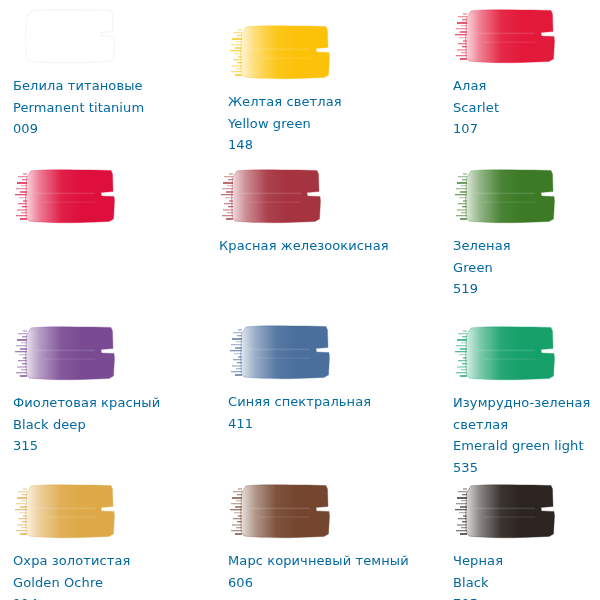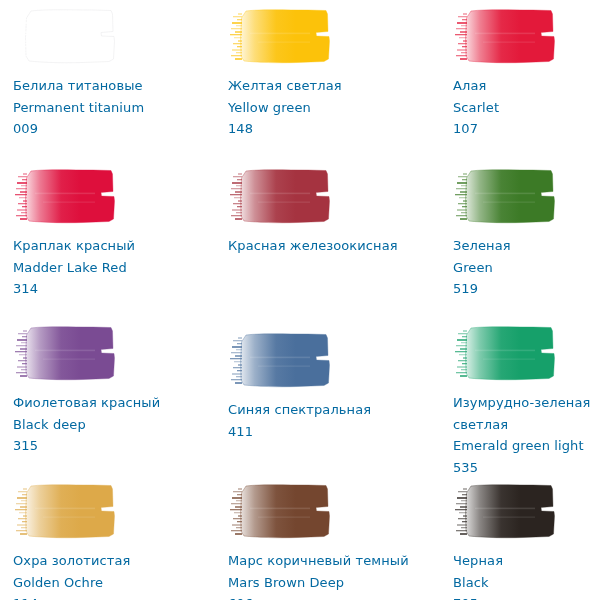--- a/index.html
+++ b/index.html
@@ -78,21 +78,21 @@
           <rect x="22" y="24.6" width="60" height="1.6" fill="#ffffff" opacity="0.13"></rect>
           <rect x="30" y="33.5" width="52" height="1.3" fill="#ffffff" opacity="0.10"></rect>
         </svg>
       </div>
       <div class="labels">
         <div class="name-ru">Белила титановые</div>
         <div class="name-en">Permanent titanium</div>
         <div class="code">009</div>
       </div>
     </div>
-    <div class="cell" style="left: 225px; top: 8px;">
+    <div class="cell" style="left: 225px; top: 24px;">
       <div class="swatch">
         <svg viewBox="0 0 107 58" xmlns="http://www.w3.org/2000/svg">
           <defs>
             <linearGradient id="frayfade1" x1="0" y1="0" x2="1" y2="0">
               <stop offset="0" stop-color="#fcc20a" stop-opacity="0.15"></stop>
               <stop offset="0.16" stop-color="#fcc20a" stop-opacity="0.55"></stop>
               <stop offset="0.40" stop-color="#fcc20a" stop-opacity="0.93"></stop>
               <stop offset="0.62" stop-color="#fcc20a" stop-opacity="1"></stop>
               <stop offset="1" stop-color="#fcc20a" stop-opacity="1"></stop>
             </linearGradient>
@@ -189,27 +189,22 @@
           <rect x="5.0" y="35" width="9.0" height="1.3" fill="#de0f3c" opacity="0.60"></rect>
           <rect x="9.0" y="38" width="5.0" height="1.3" fill="#de0f3c" opacity="0.72"></rect>
           <rect x="4.0" y="41" width="10.0" height="2" fill="#de0f3c" opacity="0.35"></rect>
           <rect x="8.0" y="44" width="6.0" height="1.3" fill="#de0f3c" opacity="0.47"></rect>
           <rect x="3.0" y="47" width="11.0" height="1.3" fill="#de0f3c" opacity="0.60"></rect>
           <rect x="7.0" y="50" width="7.0" height="2" fill="#de0f3c" opacity="0.72"></rect>
           <rect x="22" y="24.6" width="60" height="1.6" fill="#ffffff" opacity="0.13"></rect>
           <rect x="30" y="33.5" width="52" height="1.3" fill="#ffffff" opacity="0.10"></rect>
         </svg>
       </div>
-      <div class="labels">
-        <div class="name-ru">Краплак красный</div>
-        <div class="name-en">Madder Lake Red</div>
-        <div class="code">314</div>
-      </div>
-    </div>
-    <div class="cell" style="left: 225px; top: 168px;">
+    </div>
+    <div class="cell" style="left: 216px; top: 168px;">
       <div class="swatch">
         <svg viewBox="0 0 107 58" xmlns="http://www.w3.org/2000/svg">
           <defs>
             <linearGradient id="frayfade4" x1="0" y1="0" x2="1" y2="0">
               <stop offset="0" stop-color="#a53340" stop-opacity="0.15"></stop>
               <stop offset="0.16" stop-color="#a53340" stop-opacity="0.55"></stop>
               <stop offset="0.40" stop-color="#a53340" stop-opacity="0.93"></stop>
               <stop offset="0.62" stop-color="#a53340" stop-opacity="1"></stop>
               <stop offset="1" stop-color="#a53340" stop-opacity="1"></stop>
             </linearGradient>
@@ -310,21 +305,21 @@
           <rect x="22" y="24.6" width="60" height="1.6" fill="#ffffff" opacity="0.13"></rect>
           <rect x="30" y="33.5" width="52" height="1.3" fill="#ffffff" opacity="0.10"></rect>
         </svg>
       </div>
       <div class="labels">
         <div class="name-ru">Фиолетовая красный</div>
         <div class="name-en">Black deep</div>
         <div class="code">315</div>
       </div>
     </div>
-    <div class="cell" style="left: 225px; top: 332px;">
+    <div class="cell" style="left: 225px; top: 324px;">
       <div class="swatch">
         <svg viewBox="0 0 107 58" xmlns="http://www.w3.org/2000/svg">
           <defs>
             <linearGradient id="frayfade7" x1="0" y1="0" x2="1" y2="0">
               <stop offset="0" stop-color="#4a6f9c" stop-opacity="0.15"></stop>
               <stop offset="0.16" stop-color="#4a6f9c" stop-opacity="0.55"></stop>
               <stop offset="0.40" stop-color="#4a6f9c" stop-opacity="0.93"></stop>
               <stop offset="0.62" stop-color="#4a6f9c" stop-opacity="1"></stop>
               <stop offset="1" stop-color="#4a6f9c" stop-opacity="1"></stop>
             </linearGradient>
@@ -461,21 +456,20 @@
           <rect x="4.0" y="41" width="10.0" height="2" fill="#74462f" opacity="0.35"></rect>
           <rect x="8.0" y="44" width="6.0" height="1.3" fill="#74462f" opacity="0.47"></rect>
           <rect x="3.0" y="47" width="11.0" height="1.3" fill="#74462f" opacity="0.60"></rect>
           <rect x="7.0" y="50" width="7.0" height="2" fill="#74462f" opacity="0.72"></rect>
           <rect x="22" y="24.6" width="60" height="1.6" fill="#ffffff" opacity="0.13"></rect>
           <rect x="30" y="33.5" width="52" height="1.3" fill="#ffffff" opacity="0.10"></rect>
         </svg>
       </div>
       <div class="labels">
         <div class="name-ru">Марс коричневый темный</div>
-        <div class="name-en">Mars Brown Deep</div>
         <div class="code">606</div>
       </div>
     </div>
     <div class="cell" style="left: 450px; top: 483px;">
       <div class="swatch">
         <svg viewBox="0 0 107 58" xmlns="http://www.w3.org/2000/svg">
           <defs>
             <linearGradient id="frayfade11" x1="0" y1="0" x2="1" y2="0">
               <stop offset="0" stop-color="#2b2420" stop-opacity="0.15"></stop>
               <stop offset="0.16" stop-color="#2b2420" stop-opacity="0.55"></stop>

